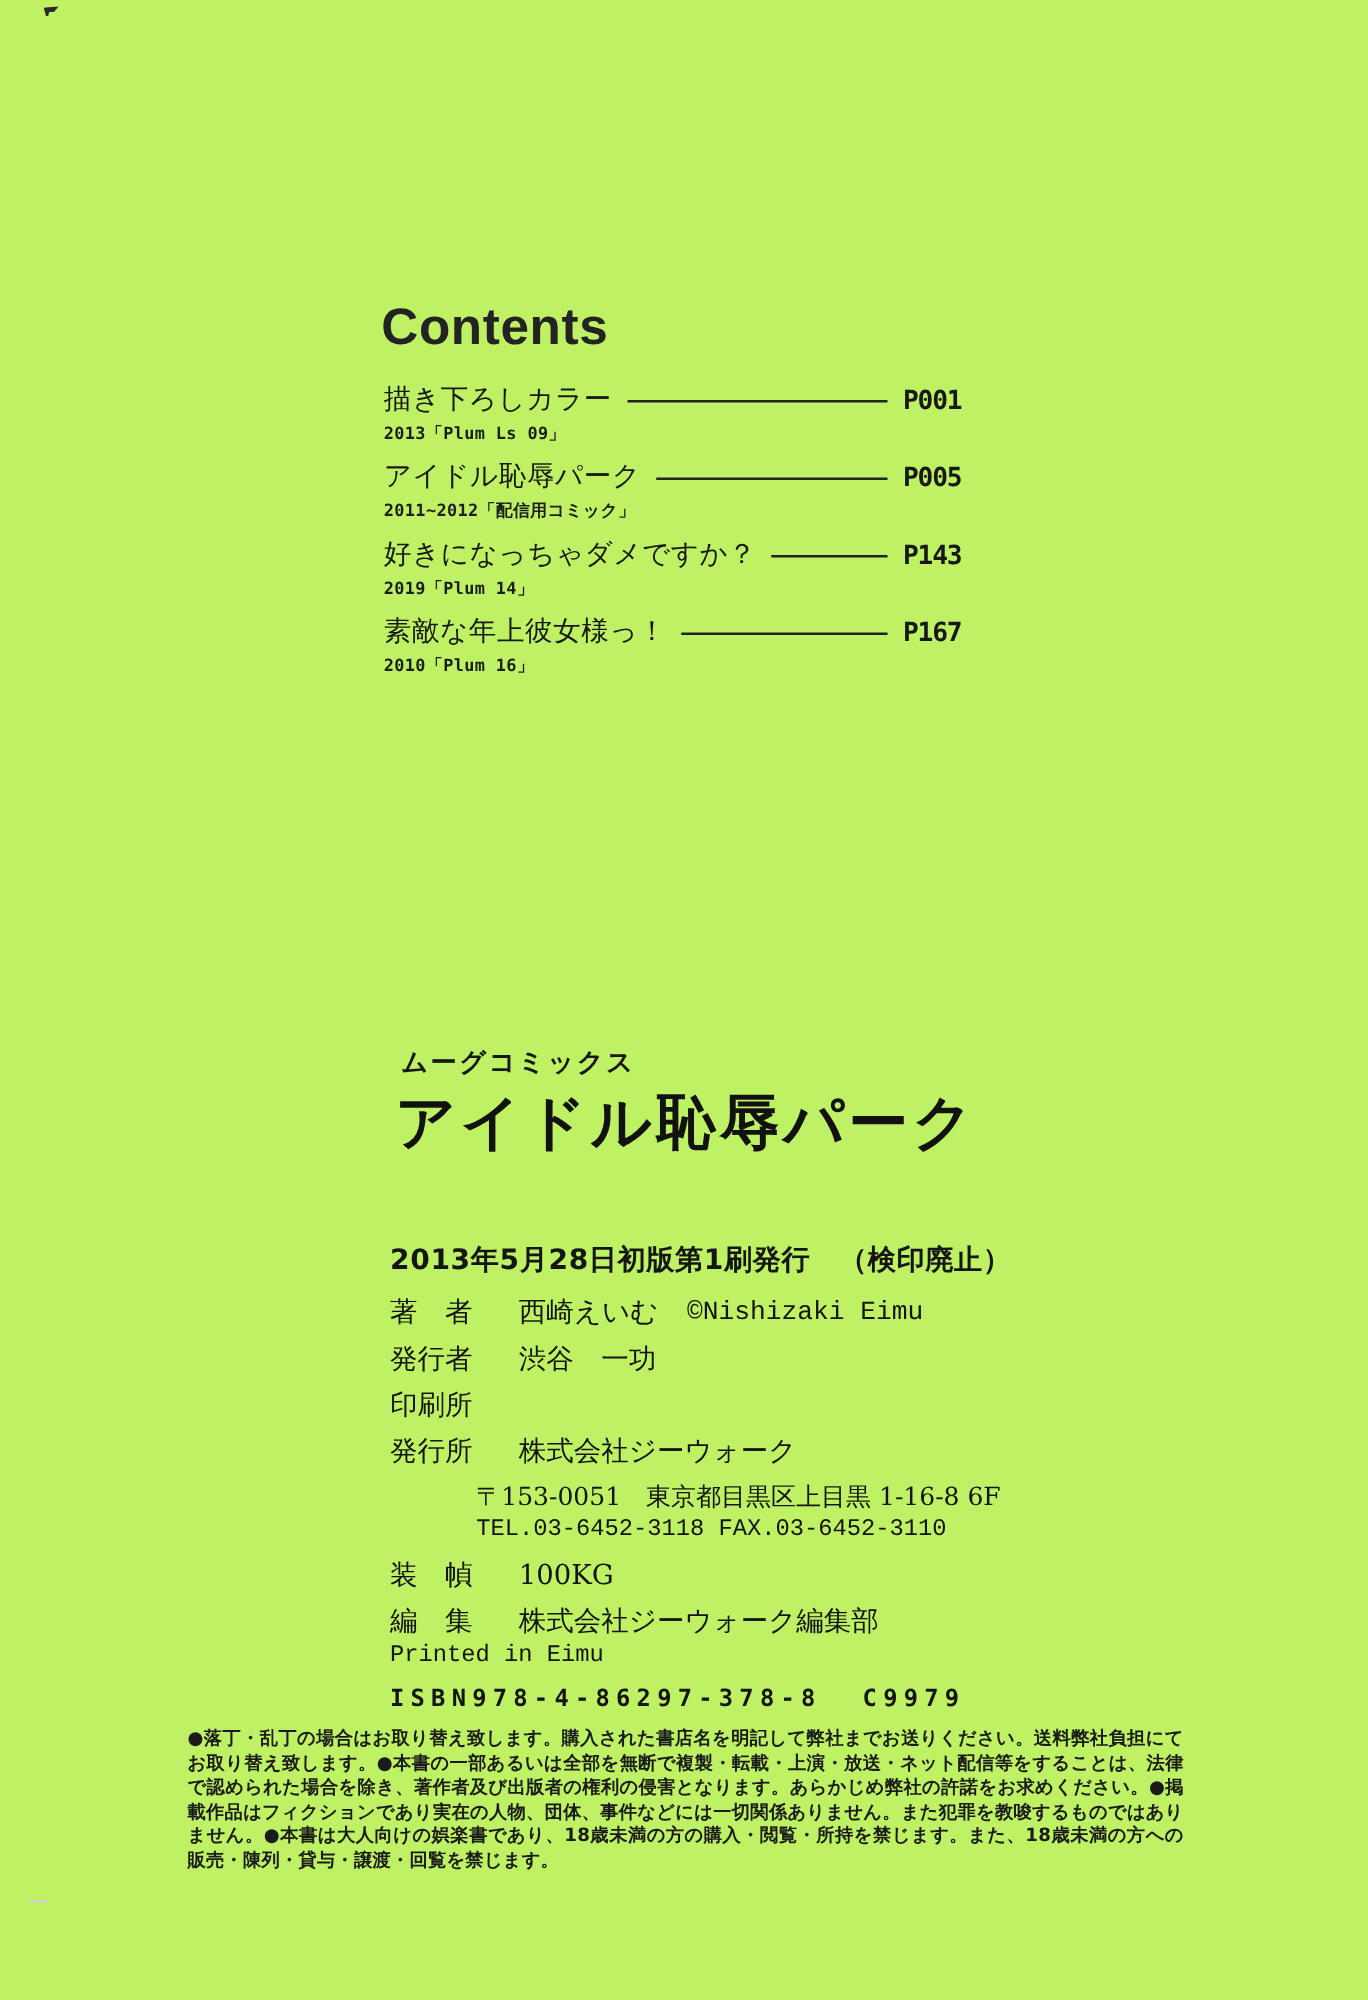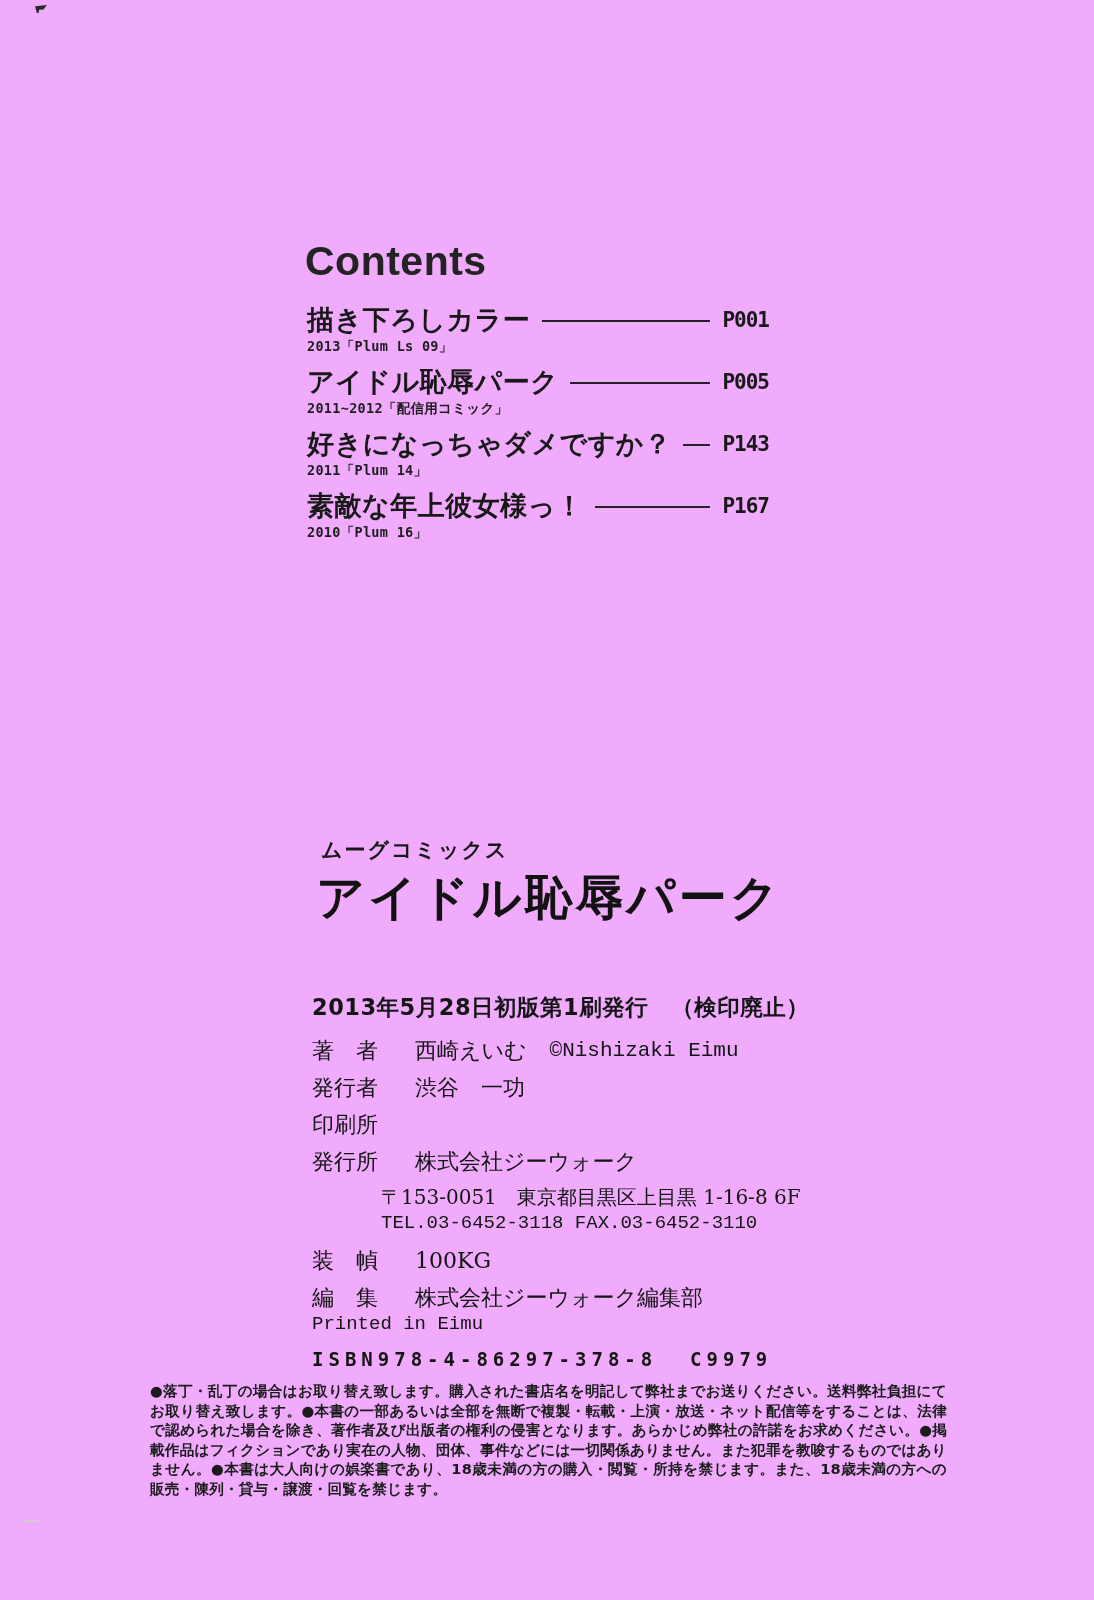--- a/index.html
+++ b/index.html
@@ -5,21 +5,21 @@
   html, body {
     margin: 0;
     padding: 0;
     background: #e8e8e8;
   }
   .page {
     position: relative;
     width: 1094px;
     height: 1600px;
     margin: 0 auto;
-    background: #f0abfc;
+    background: #bef264;
     color: #1a1a1a;
     overflow: hidden;
     font-family: "DejaVu Sans", sans-serif;
   }
 
   
   .corner-artifact {
     position: absolute;
     left: 35px;
     top: 5px;
@@ -56,22 +56,22 @@
     top: 303px;
     width: 462px;
   }
   .toc-entry { margin-bottom: 9px; }
   .toc-row {
     display: flex;
     align-items: center;
   }
   .toc-title {
     font-family: "DejaVu Sans", sans-serif;
-    font-weight: 700;
-    font-size: 27px;
+    font-weight: 400;
+    font-size: 22px;
     line-height: 33px;
     letter-spacing: 0.5px;
     white-space: nowrap;
     color: #181818;
     text-align: right;
   }
   .toc-rule {
     flex: 1;
     height: 0;
     border-top: 2px solid #222;
@@ -220,21 +220,21 @@
       </div>
       <div class="toc-note">2011~2012「配信用コミック」</div>
     </div>
 
     <div class="toc-entry">
       <div class="toc-row">
         <span class="toc-title">好きになっちゃダメですか？</span>
         <span class="toc-rule"></span>
         <span class="toc-page">P143</span>
       </div>
-      <div class="toc-note">2011「Plum 14」</div>
+      <div class="toc-note">2019「Plum 14」</div>
     </div>
 
     <div class="toc-entry">
       <div class="toc-row">
         <span class="toc-title">素敵な年上彼女様っ！</span>
         <span class="toc-rule"></span>
         <span class="toc-page">P167</span>
       </div>
       <div class="toc-note">2010「Plum 16」</div>
     </div>

